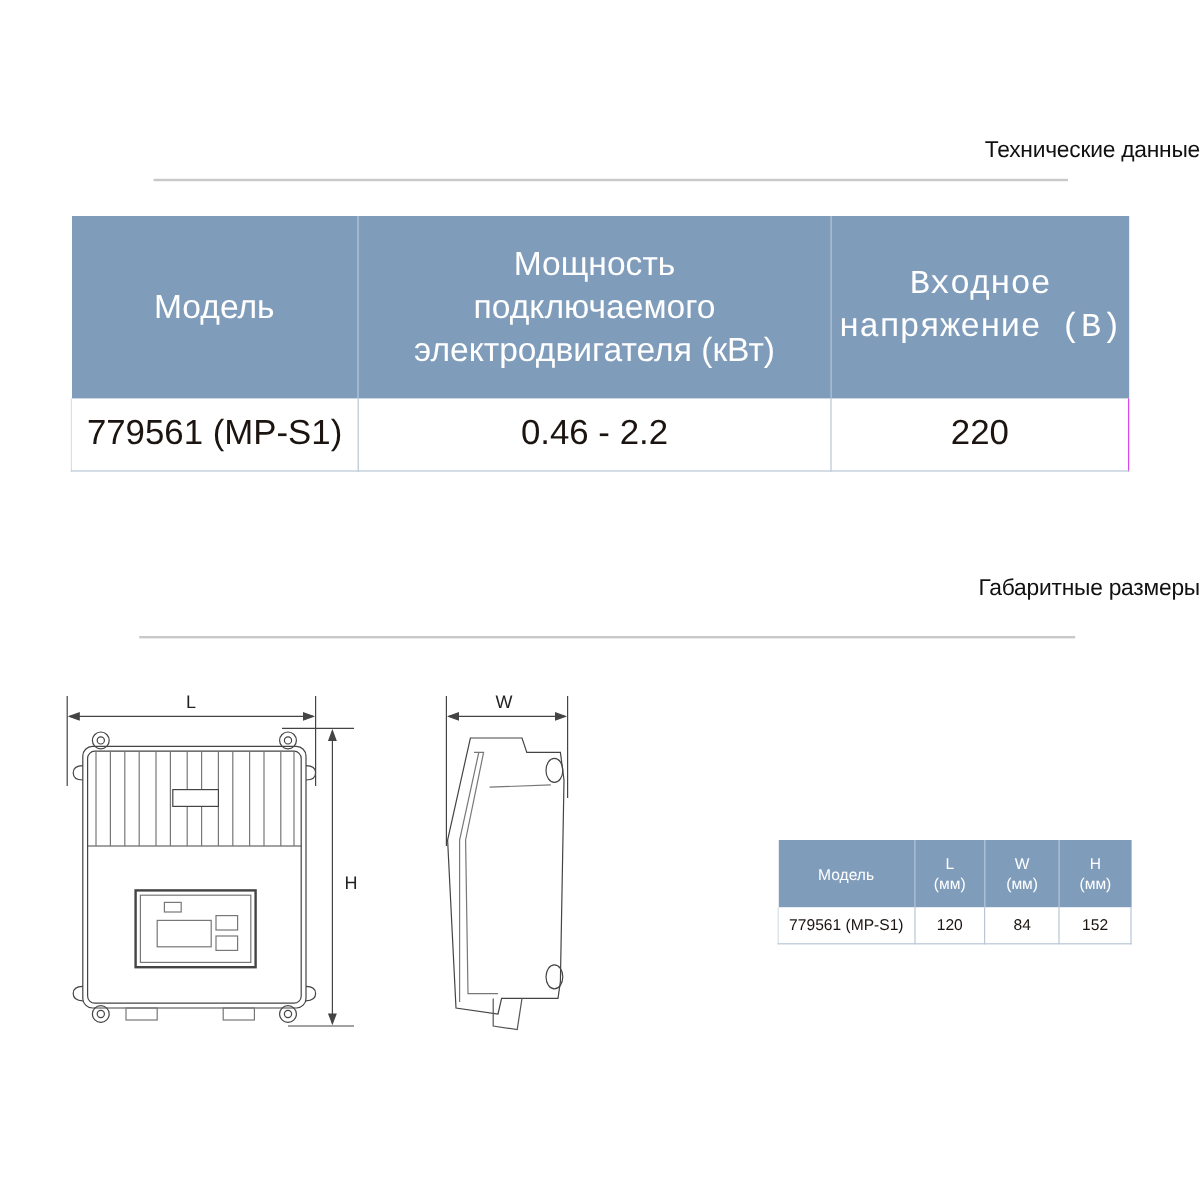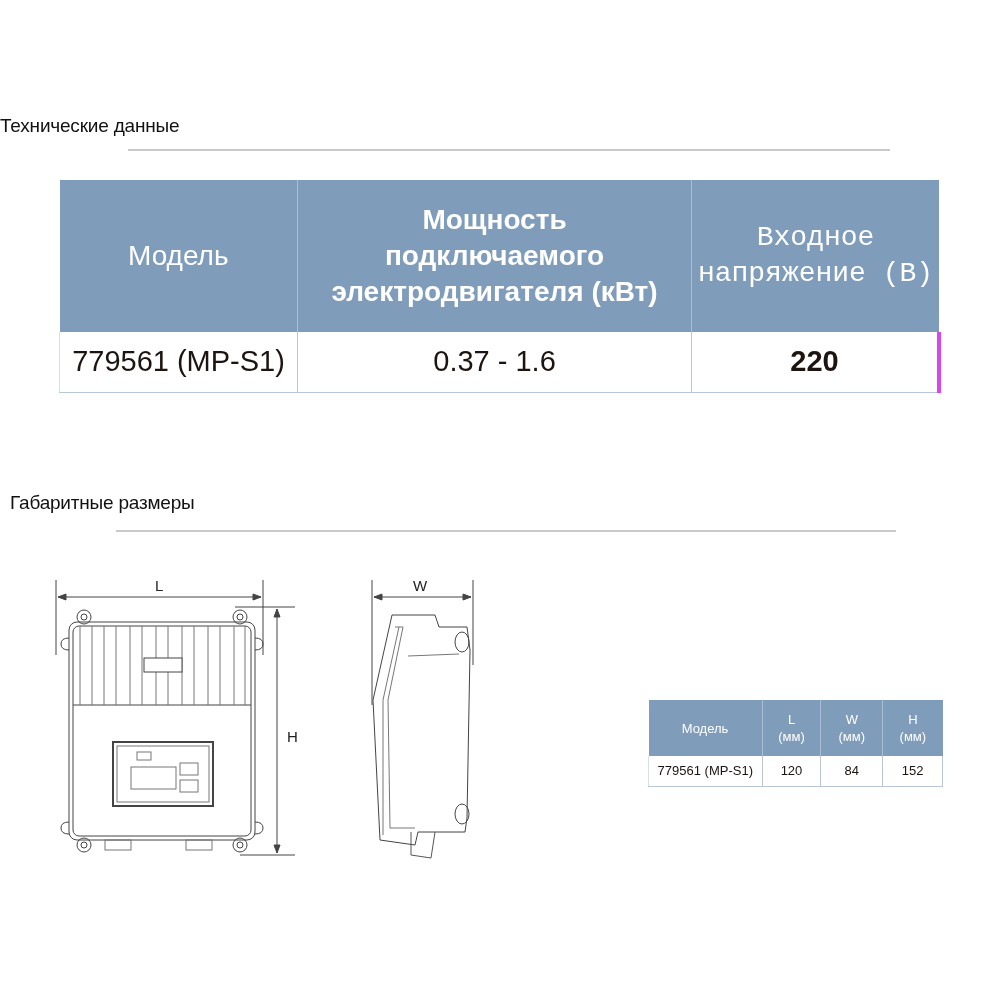--- a/index.html
+++ b/index.html
@@ -1,38 +1,38 @@
 <!DOCTYPE html>
 <html><head>
 <meta charset="utf-8">
 <style>
   * { box-sizing: border-box; margin: 0; padding: 0; }
   html, body { width: 1000px; height: 1000px; background: #ffffff; overflow: hidden; }
   body { position: relative; font-family: "Liberation Sans", "DejaVu Sans", sans-serif; color: #1c1410; }
 
   .section-title {
-    position: absolute; left: 0; width: 1000px; text-align: left;
+    position: absolute; left: 0; width: 1000px; text-align: right;
     font-size: 19px; color: #111; letter-spacing: -0.2px;
   }
   .divider { position: absolute; height: 2px; background: #c9c9c9; }
 
   table { border-collapse: collapse; position: absolute; }
   .spec-table { left: 59px; top: 180px; width: 882px; }
   .spec-table th {
     background: #7f9cbb; color: #ffffff; font-weight: normal;
     font-size: 28px; line-height: 36px; height: 152px;
     border-right: 1px solid #a9bdd3; text-align: center; vertical-align: middle;
   }
   .spec-table th:last-child { border-right: none; font-family: Liberation Mono, monospace; }
   .spec-table td {
     height: 60px; font-size: 29px; text-align: center; vertical-align: middle;
     border-right: 1px solid #b8c6d6; border-bottom: 1px solid #b8c6d6; color: #1c1410;
   }
   .spec-table td:first-child { border-left: 1px solid #d8dfe8; }
-  .spec-table td:last-child { border-right: 4px solid #d946ef; font-weight: bold; }
+  .spec-table td:last-child { border-right: 1px solid #d946ef; }
 
   .dim-table { left: 648px; top: 700px; width: 295px; }
   .dim-table th {
     background: #7f9cbb; color: #ffffff; font-weight: normal; font-size: 13px;
     line-height: 17px; height: 56px; text-align: center; border-right: 1px solid #a9bdd3;
   }
   .dim-table th:last-child { border-right: none; }
   .dim-table td {
     height: 30px; font-size: 13px; text-align: center; color: #1c1410;
     border-right: 1px solid #b8c6d6; border-bottom: 1px solid #b8c6d6;
@@ -47,41 +47,41 @@
 
 <div class="section-title" style="top:115px;">Технические данные</div>
 <div class="divider" style="left:128px; width:762px; top:149px;"></div>
 
 <table class="spec-table">
   <thead>
     <tr>
       <th style="width:239px;">
         <span>Модель</span>
       </th>
-      <th style="width:395px;font-weight:bold;">
+      <th style="width:395px;">
         <div>Мощность</div>
         <div>подключаемого</div>
         <div>электродвигателя (кВт)</div>
       </th>
       <th style="width:248px;">
         <div>Входное</div>
         <div>напряжение (В)</div>
       </th>
     </tr>
   </thead>
   <tbody>
     <tr>
       <td>779561 (MP-S1)</td>
-      <td>0.37 - 1.6</td>
+      <td>0.46 - 2.2</td>
       <td>220</td>
     </tr>
   </tbody>
 </table>
 
-<div class="section-title" style="top:492px;padding-left:10px;">Габаритные размеры</div>
+<div class="section-title" style="top:480px;padding-left:10px;">Габаритные размеры</div>
 <div class="divider" style="left:116px; width:780px; top:530px;"></div>
 
 <svg class="drawing" style="left:40px; top:560px;" width="270" height="310" viewBox="0 0 270 310">
   <g fill="none" stroke="#444" stroke-width="1">
 
     <line x1="16" y1="20" x2="16" y2="95"></line>
     <line x1="223" y1="20" x2="223" y2="95"></line>
     <line x1="18" y1="37" x2="221" y2="37"></line>
     <polygon points="18,37 26,34 26,40" fill="#444"></polygon>
     <polygon points="221,37 213,34 213,40" fill="#444"></polygon>

